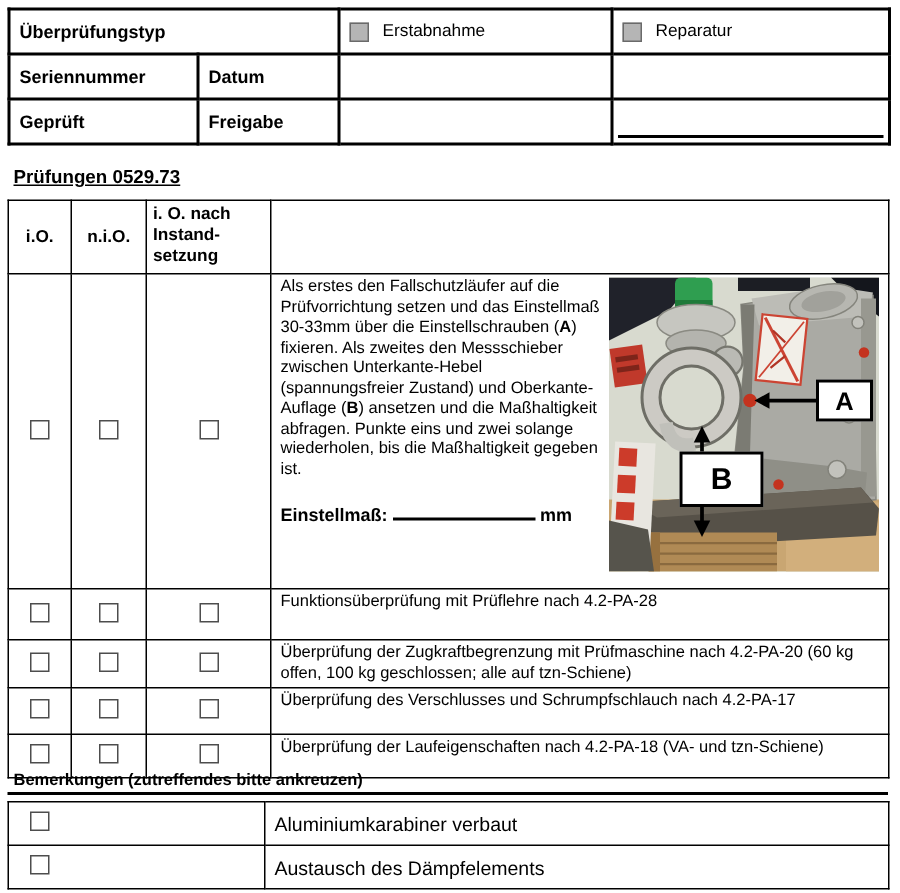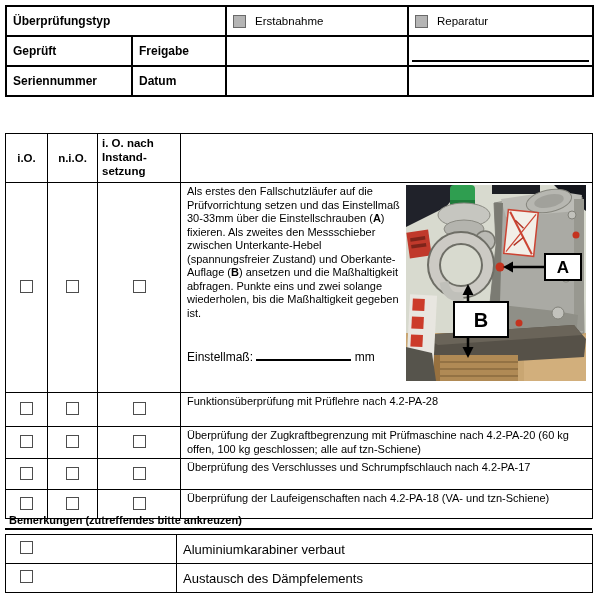--- a/index.html
+++ b/index.html
@@ -33,21 +33,21 @@
   .checks-table td.txt{text-align:left;vertical-align:top;padding:2px 6px 2px 6px;line-height:13.5px;}
   .desc-cell{position:relative;}
 
   
   .photo{float:right;width:180px;height:196px;margin:0 0 3px 6px;position:relative;background:#d8dacf;}
   .photo svg{position:absolute;left:0;top:0;}
   .photo-label{position:absolute;background:#fff;border:2px solid #000;font-weight:bold;display:flex;align-items:center;justify-content:center;line-height:1;}
   .label-a{left:138px;top:68px;width:34px;height:24px;font-size:17px;}
   .label-b{left:47px;top:116px;width:52px;height:33px;font-size:20px;}
 
-  .measure{margin-top:28px;font-weight:normal;font-size:12px;}
+  .measure{margin-top:14px;font-weight:bold;font-size:12px;}
   .blankline{display:inline-block;width:95px;height:11px;border-bottom:2px solid #000;vertical-align:baseline;}
 
   
   .remarks-title{position:absolute;left:5px;top:514px;width:587px;font-size:11px;font-weight:bold;padding:0 0 2px 4px;border-bottom:2px solid #000;box-sizing:border-box;}
   .remarks-table{position:absolute;left:5px;top:534px;width:587px;}
   .remarks-table td{border:1.5px solid #000;font-size:13px;vertical-align:middle;}
   .remarks-table tr{height:29px;}
   .remarks-table td.rcb{padding-left:14px;}
   .remarks-table td.rtxt{padding-left:6px;}
 </style>
@@ -73,36 +73,37 @@
         </span>
       </td>
       <td class="opt">
         <span class="opt-inner">
           <span class="cb cb-gray"></span>
           <span>Reparatur</span>
         </span>
       </td>
     </tr>
     <tr>
+      <td>Seriennummer</td>
+      <td>Datum</td>
+      <td></td>
+      <td></td>
+    </tr>
+    <tr>
       <td>Geprüft</td>
       <td>Freigabe</td>
       <td></td>
       <td class="sig-cell">
         <div class="sig-line"></div>
       </td>
     </tr>
-    <tr>
-      <td>Seriennummer</td>
-      <td>Datum</td>
-      <td></td>
-      <td></td>
-    </tr>
   </tbody>
     </table>
 
+  <div class="section-title">Prüfungen 0529.73</div>
 
   <table class="checks-table">
     <colgroup>
         <col style="width:42px">
         <col style="width:50px">
         <col style="width:83px">
         <col style="width:412px">
       </colgroup>
     <tbody>
         <tr style="height:49px;">

